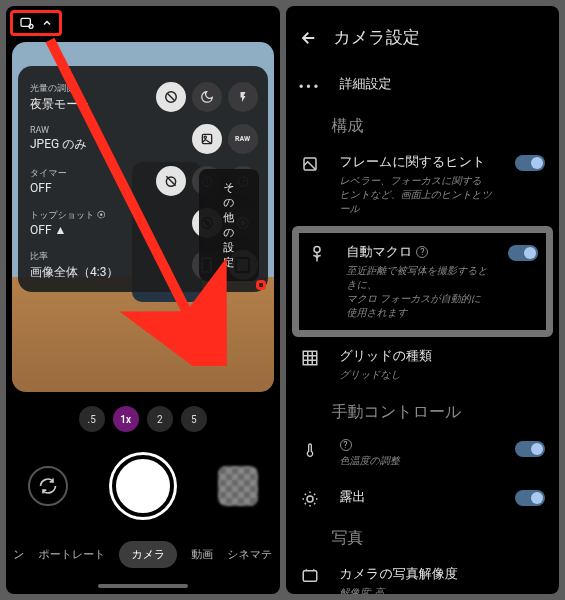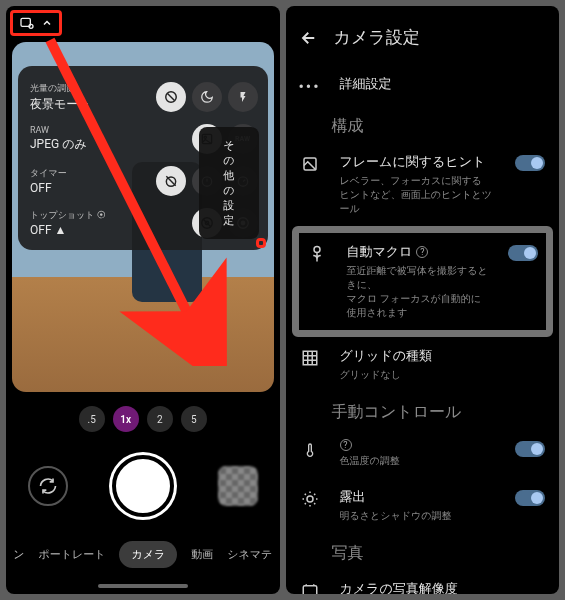--- a/index.html
+++ b/index.html
@@ -171,21 +171,21 @@
   .set-row {
     display: flex; align-items: flex-start;
     padding: 10px 14px; gap: 14px;
   }
   .set-ic {
     width: 20px; flex-shrink: 0; color: #cfcfcf;
     display: flex; justify-content: center; padding-top: 2px;
   }
   .set-t { flex: 1; margin-left: 6px; }
   .set-title { font-size: 13px; color: #e6e6e6; display: flex; align-items: center; gap: 4px; }
-  .set-sub { font-size: 10px; color: #8a8a8a; margin-top: 3px; line-height: 1.4; }
+  .set-sub { font-size: 10px; color: #8a8a8a; margin-top: 3px; line-height: 1.4; font-style: italic; }
   .toggle {
     width: 30px; height: 16px; border-radius: 8px;
     background: #4a6d8f; position: relative; flex-shrink: 0;
     margin-top: 2px;
   }
   .toggle::after {
     content: ''; position: absolute;
     width: 12px; height: 12px; border-radius: 50%;
     background: #a9c9f1; top: 2px; right: 2px;
   }
@@ -311,20 +311,34 @@
           </div>
         <div class="qs-btn">
             <svg width="14" height="14" viewBox="0 0 24 24" fill="none" stroke="#ddd" stroke-width="2.2">
               <circle cx="12" cy="12" r="9"></circle>
               <circle cx="12" cy="12" r="3" fill="#ddd"></circle>
             </svg>
           </div>
       </div>
     </div>
 
+    <div class="qs-row">
+      <div class="qs-text">
+        <div class="qs-label">比率</div>
+        <div class="qs-value">画像全体（4:3）</div>
+      </div>
+      <div class="qs-icons">
+        <div class="qs-btn">
+            <div class="aspect-ic"></div>
+          </div>
+        <div class="qs-btn filled">
+            <div class="aspect-ic wide" style="border-color:#222"></div>
+          </div>
+      </div>
+    </div>
 
     <div class="red-box-more">
       <div class="more-settings">その他の設定</div>
     </div>
   </div>
 
   <svg class="arrow-svg" width="220" height="340">
     <defs>
       <marker id="ah" markerWidth="12" markerHeight="12" refX="6" refY="6" orient="auto">
         <path d="M0,0 L12,6 L0,12 L3,6 z" fill="#ff2b1c"></path>
@@ -448,21 +462,20 @@
 
   <div class="set-row">
     <div class="set-ic">
         <svg width="18" height="18" viewBox="0 0 24 24" fill="none" stroke="#ccc" stroke-width="2">
           <circle cx="12" cy="12" r="4"></circle>
           <path d="M12 2v2M12 20v2M4 12H2M22 12h-2M5 5l1.5 1.5M17.5 17.5L19 19M5 19l1.5-1.5M17.5 6.5L19 5"></path>
         </svg>
       </div>
     <div class="set-t">
       <div class="set-title">露出</div>
-      <div class="set-sub">明るさとシャドウの調整</div>
     </div>
     <div class="toggle"></div>
   </div>
 
   <div class="sec-label">写真</div>
 
   <div class="set-row">
     <div class="set-ic">
         <svg width="18" height="18" viewBox="0 0 24 24" fill="none" stroke="#ccc" stroke-width="2">
           <rect x="3" y="5" width="18" height="14" rx="2"></rect>

